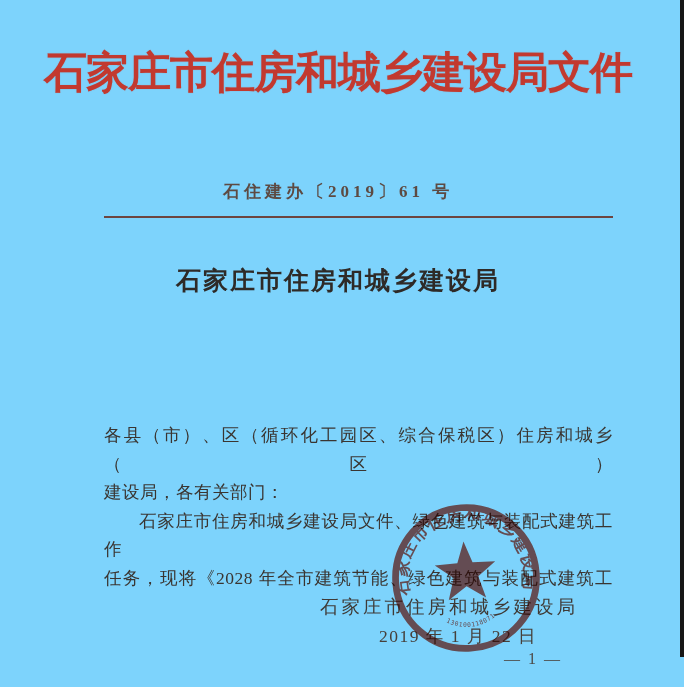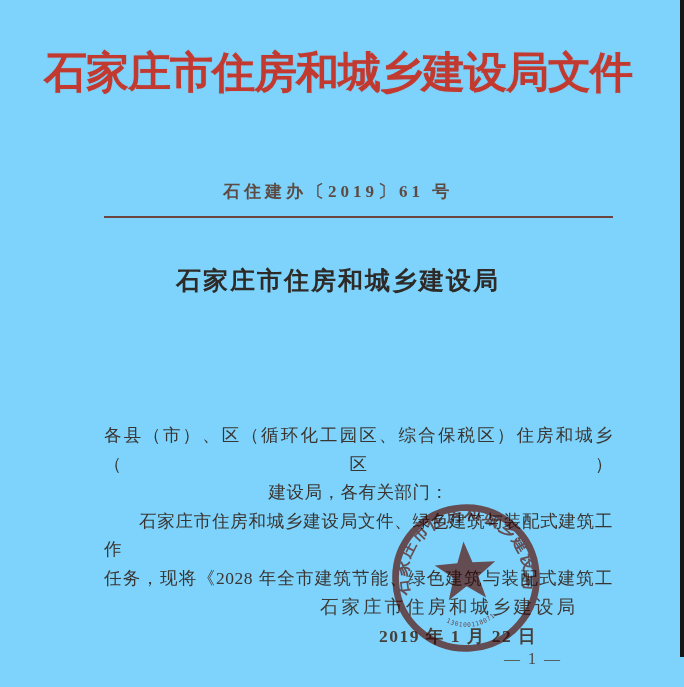--- a/index.html
+++ b/index.html
@@ -53,21 +53,21 @@
     font-size:25px;line-height:36px;
     letter-spacing:2px;
   }
   .body-block{
     position:absolute;top:377px;left:104px;width:509px;
     color:var(--body-ink);
     font-size:17.5px;line-height:28.5px;
     letter-spacing:0.5px;
     margin-top:44px;
   }
-  .body-line{white-space:nowrap;text-align:center;}
+  .body-line{white-space:nowrap;}
   .body-line.justify{
     white-space:normal;
     text-align:justify;
     text-align-last:justify;
   }
   .body-line.indent{text-indent:2em;}
   .seal{
     position:absolute;left:384px;top:496px;width:164px;height:164px;
     opacity:.87;
     mix-blend-mode:multiply;
@@ -89,21 +89,20 @@
   }
   .signature-agency{
     position:absolute;top:594px;right:106px;
     font-size:18.5px;letter-spacing:3px;
     color:#3f3a36;
   }
   .signature-date{
     position:absolute;top:624px;right:147px;
     font-size:17.5px;letter-spacing:1.5px;
     color:#46403b;
-    font-weight:bold;
   }
   .page-number{
     position:absolute;top:650px;right:122px;
     font-size:16px;letter-spacing:2px;
     color:#4d4a47;
   }
 </style>
 </head>
 <body>
 

